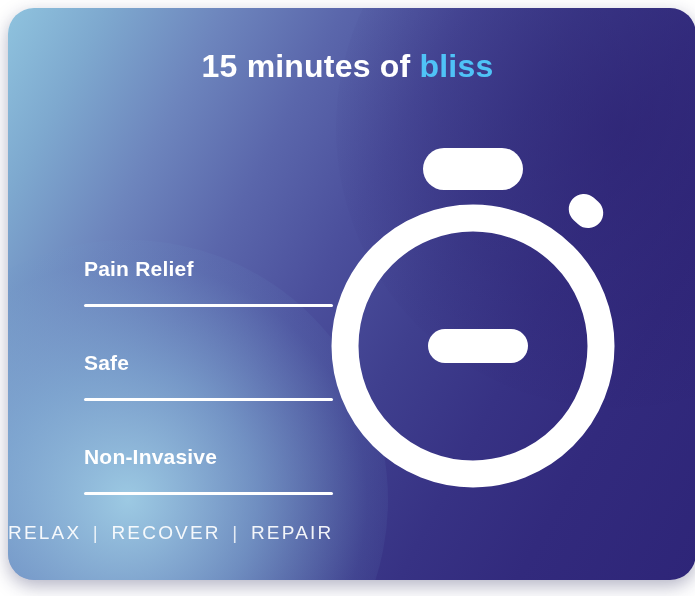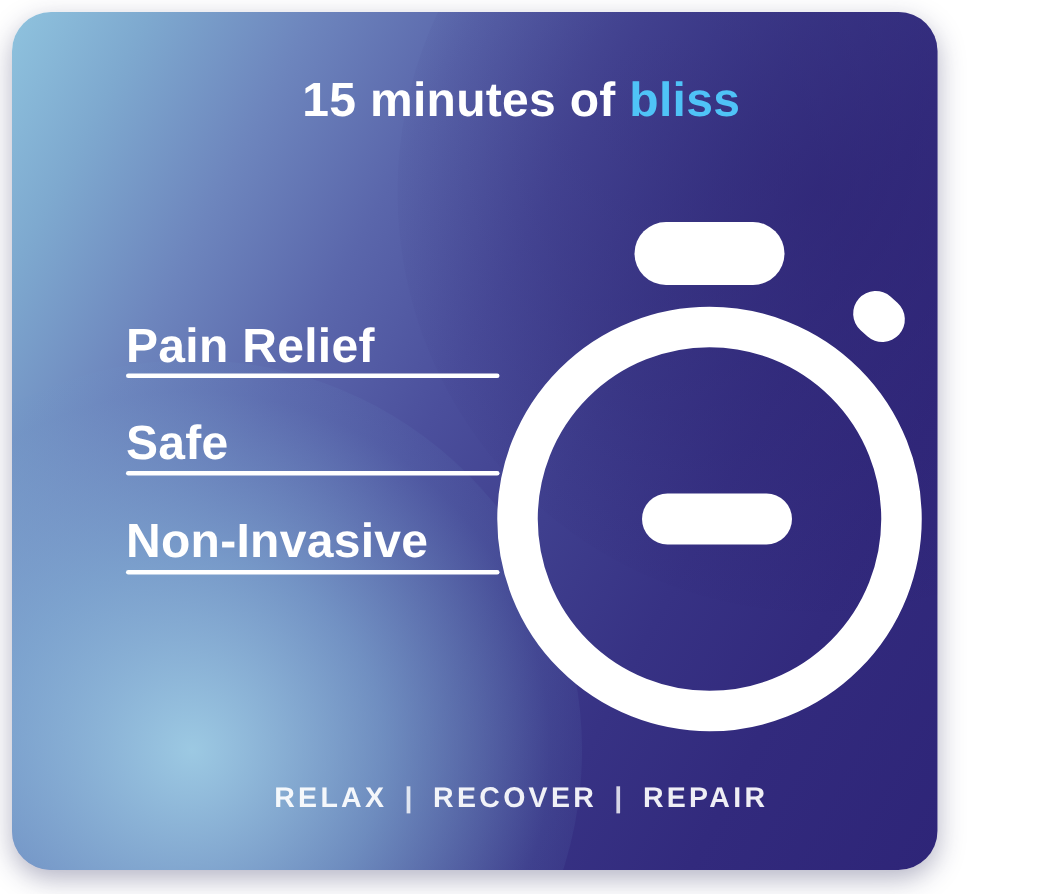--- a/index.html
+++ b/index.html
@@ -11,21 +11,21 @@
     width: 695px;
     height: 596px;
     font-family: "Liberation Sans", sans-serif;
     overflow: hidden;
   }
 
   .card {
     position: absolute;
     left: 8px;
     top: 8px;
-    width: 617px;
+    width: 688px;
     height: 572px;
     border-radius: 26px;
     overflow: hidden;
     background: linear-gradient(118deg, #8fc3de 0%, #7ea9cf 10%, #6d85bd 22%, #5a66ab 34%, #4b4f9c 46%, #3f3f8e 58%, #373284 70%, #322a7d 82%, #2e2578 100%);
     box-shadow: 0 6px 18px rgba(40,40,90,0.35);
   }
 
   
   .card::before {
     content: "";
@@ -71,25 +71,26 @@
     left: 76px;
     top: 205px;
     width: 260px;
     z-index: 6;
   }
   .feature {
     margin-bottom: 26px;
   }
   .feature-label {
     color: #ffffff;
-    font-size: 32px;
+    font-size: 21px;
     font-weight: bold;
     letter-spacing: 0.2px;
     line-height: 1.1;
-    padding-bottom: 1px;
+    padding-bottom: 24px;
+    margin-top: 44px;
   }
   .feature-rule {
     height: 3px;
     background: #ffffff;
     border-radius: 2px;
     width: 250px;
   }
   .feature-rule.r1 { width: 249px; }
   .feature-rule.r2 { width: 249px; }
   .feature-rule.r3 { width: 249px; }
@@ -101,26 +102,24 @@
     width: 320px;
     height: 360px;
     z-index: 4;
   }
 
   .footer {
     position: absolute;
     bottom: 36px;
     left: 0;
     width: 679px;
-    text-align: center;
     color: rgba(255,255,255,0.92);
     font-size: 19px;
     letter-spacing: 2.2px;
     z-index: 5;
-    font-weight: bold;
   }
   .footer .sep {
     color: rgba(255,255,255,0.8);
     padding: 0 4px;
   }
 </style>
 </head>
 <body>
 
 <div class="card">

